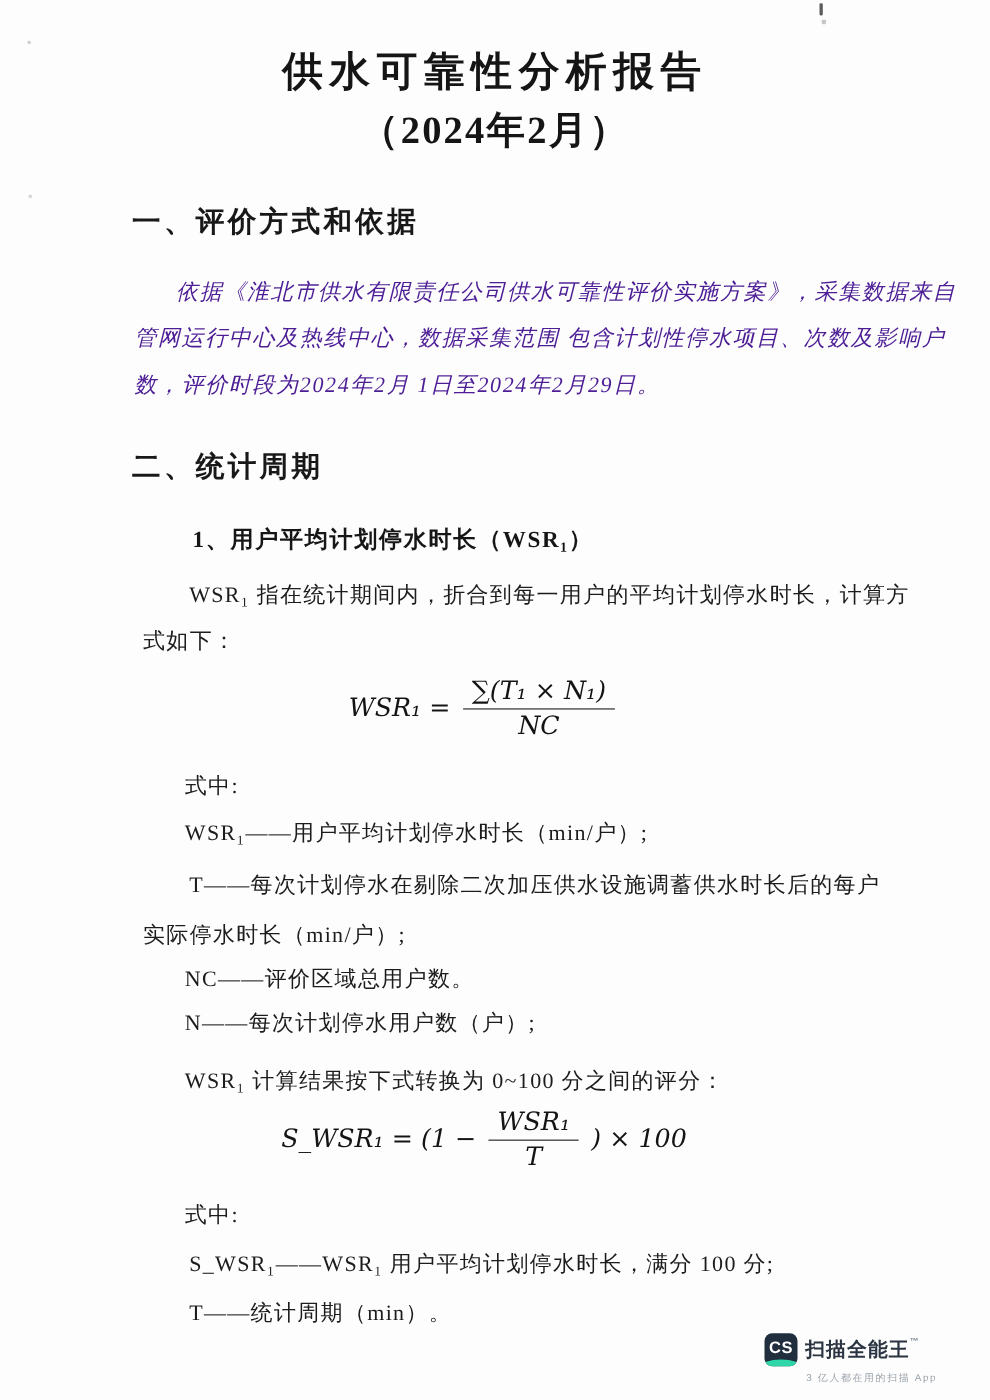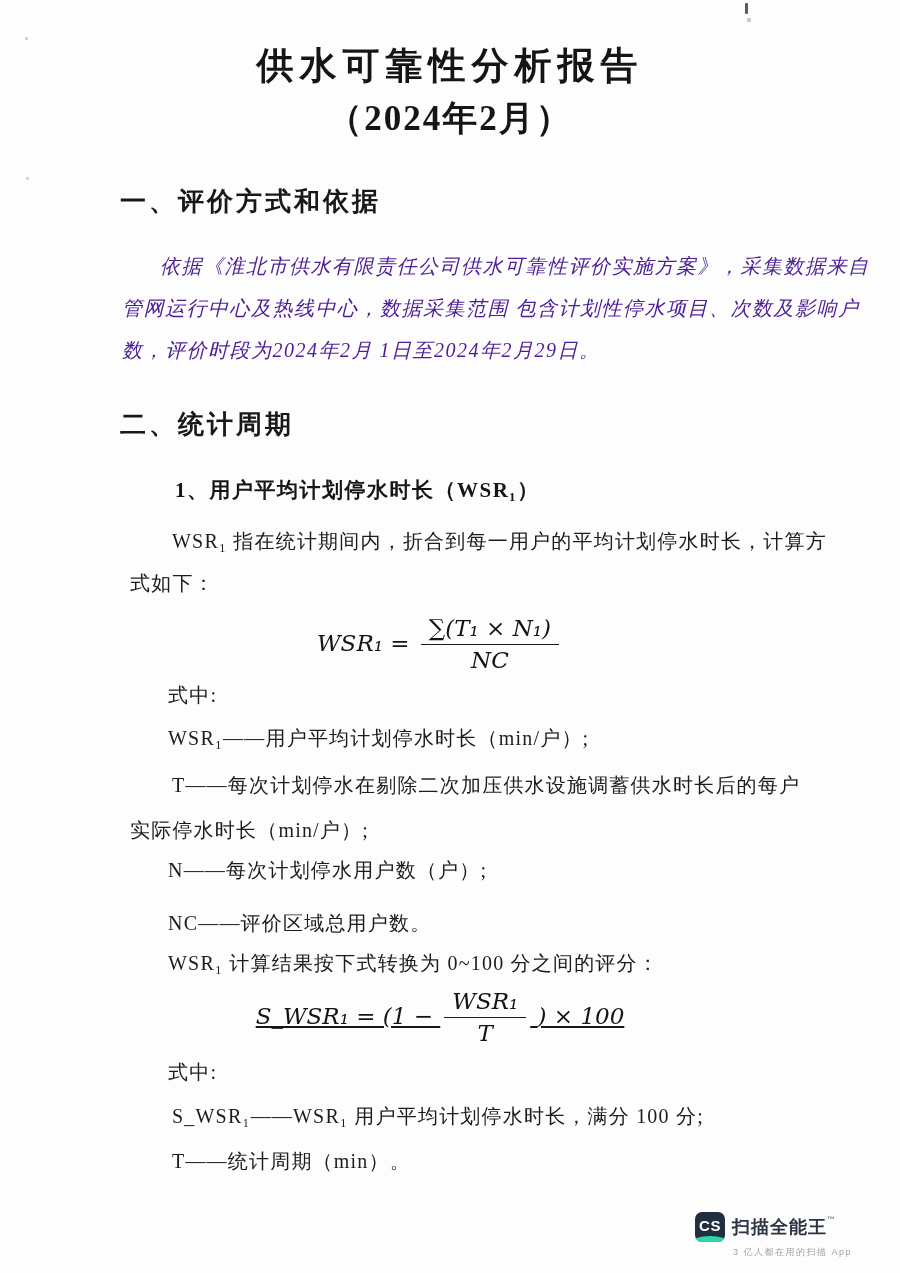--- a/index.html
+++ b/index.html
@@ -212,37 +212,37 @@
     <div class="para-line indent-none">数，评价时段为2024年2月 1日至2024年2月29日。</div>
   </div>
 
   <div class="sec-heading second">二、统计周期</div>
 
   <div class="sub-heading-inner">1、用户平均计划停水时长（WSR₁）</div>
 
   <div class="def-line x172" style="margin-top:16px; line-height:42px;">WSR₁ 指在统计期间内，折合到每一用户的平均计划停水时长，计算方</div>
   <div class="def-line x130" style="line-height:42px;">式如下：</div>
 
-  <div class="formula" style="margin-top:12px; margin-bottom:9px;">
+  <div class="formula" style="margin-top:12px; margin-bottom:28px;">
     <span>WSR₁ =</span>
     <span class="frac">
       <span class="num">∑(T₁ × N₁)</span>
       <span class="den">NC</span>
     </span>
   </div>
 
   <div class="def-line x168" style="margin-bottom:16px;">式中:</div>
   <div class="def-line x168" style="margin-bottom:20px;">WSR₁——用户平均计划停水时长（min/户）;</div>
   <div class="def-line x172" style="margin-bottom:18px;">T——每次计划停水在剔除二次加压供水设施调蓄供水时长后的每户</div>
   <div class="def-line x130" style="margin-bottom:13px;">实际停水时长（min/户）;</div>
+  <div class="def-line x168" style="margin-bottom:13px;">NC——评价区域总用户数。</div>
   <div class="def-line x168" style="margin-bottom:26px;">N——每次计划停水用户数（户）;</div>
-  <div class="def-line x168" style="margin-bottom:13px;">NC——评价区域总用户数。</div>
   <div class="def-line x168">WSR₁ 计算结果按下式转换为 0~100 分之间的评分：</div>
 
-  <div class="formula" style="margin-top:12px; margin-bottom:12px;text-decoration:underline;">
+  <div class="formula" style="margin-top:12px; margin-bottom:25px;">
     <span>S_WSR₁ = (1 −</span>
     <span class="frac">
       <span class="num">WSR₁</span>
       <span class="den">T</span>
     </span>
     <span>) × 100</span>
   </div>
 
   <div class="def-line x168" style="margin-bottom:17px;">式中:</div>
   <div class="def-line x172" style="margin-bottom:18px;">S_WSR₁——WSR₁ 用户平均计划停水时长，满分 100 分;</div>

